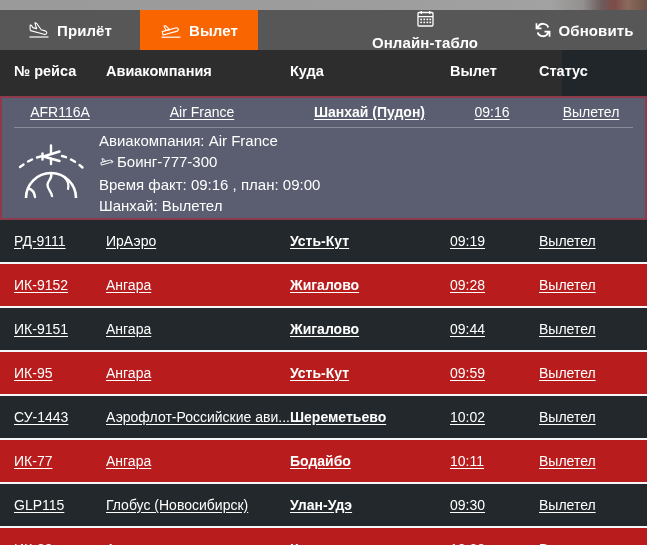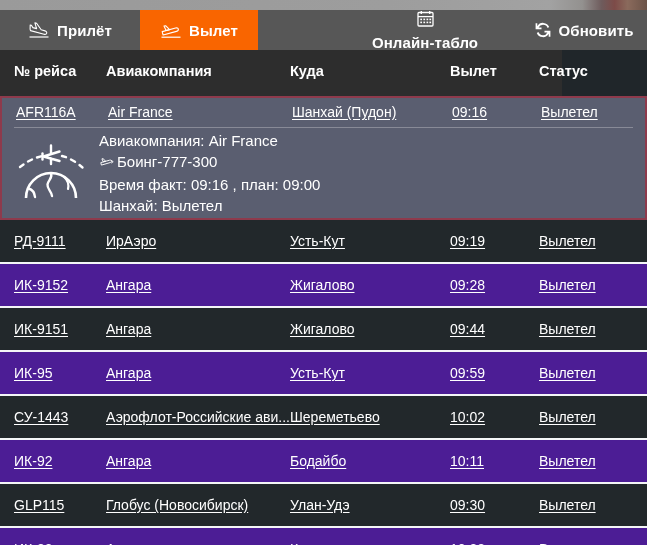--- a/index.html
+++ b/index.html
@@ -90,54 +90,55 @@
     top: 96px; left: 0;
     width: 647px;
   }
   .row {
     position: relative;
     height: 44px;
     box-sizing: border-box;
     border-bottom: 2px solid #f4f6f7;
     background: #22282b;
   }
-  .row.alt { background: #4c1d95; padding-left: 36px; }
+  .row.alt { background: #b91c1c; padding-left: 36px; }
   .row .cell {
     position: absolute;
     top: 13px;
     font-size: 14px;
     color: #ffffff;
     white-space: nowrap;
     overflow: hidden;
   }
   .row .cell span.lnk {
     text-decoration: underline;
     text-underline-offset: 2px;
     cursor: pointer;
   }
 
   
   .c-flight  { left: 14px;  width: 88px; }
   .c-airline { left: 106px; width: 188px; }
-  .c-dest    { left: 290px; width: 155px; }
+  .c-dest    { left: 290px; width: 155px; font-weight: bold; }
   .c-time    { left: 450px; width: 80px; }
   .c-status  { left: 539px; width: 100px; }
 
   
   .row-expanded {
     position: relative;
     background: #5a5e70;
     border: 2px solid #8e3a4c;
     box-sizing: border-box;
     height: 124px;
     margin-bottom: 0;
   }
   .row-expanded .toprow {
     position: relative;
     height: 36px;
+    text-align: center;
   }
   .row-expanded .toprow .cell {
     position: absolute;
     top: 6px;
     font-size: 14px;
     color: #ffffff;
     white-space: nowrap;
   }
   .row-expanded .toprow .cell span.lnk {
     text-decoration: underline;
@@ -354,21 +355,21 @@
 
     <div class="row">
       <div class="cell c-flight"><span class="lnk">СУ-1443</span></div>
       <div class="cell c-airline"><span class="lnk">Аэрофлот-Российские ави...</span></div>
       <div class="cell c-dest"><span class="lnk">Шереметьево</span></div>
       <div class="cell c-time"><span class="lnk">10:02</span></div>
       <div class="cell c-status"><span class="lnk">Вылетел</span></div>
     </div>
 
     <div class="row alt">
-      <div class="cell c-flight"><span class="lnk">ИК-92</span></div>
+      <div class="cell c-flight"><span class="lnk">ИК-77</span></div>
       <div class="cell c-airline"><span class="lnk">Ангара</span></div>
       <div class="cell c-dest"><span class="lnk">Бодайбо</span></div>
       <div class="cell c-time"><span class="lnk">10:11</span></div>
       <div class="cell c-status"><span class="lnk">Вылетел</span></div>
     </div>
 
     <div class="row">
       <div class="cell c-flight"><span class="lnk">GLP115</span></div>
       <div class="cell c-airline"><span class="lnk">Глобус (Новосибирск)</span></div>
       <div class="cell c-dest"><span class="lnk">Улан-Удэ</span></div>

